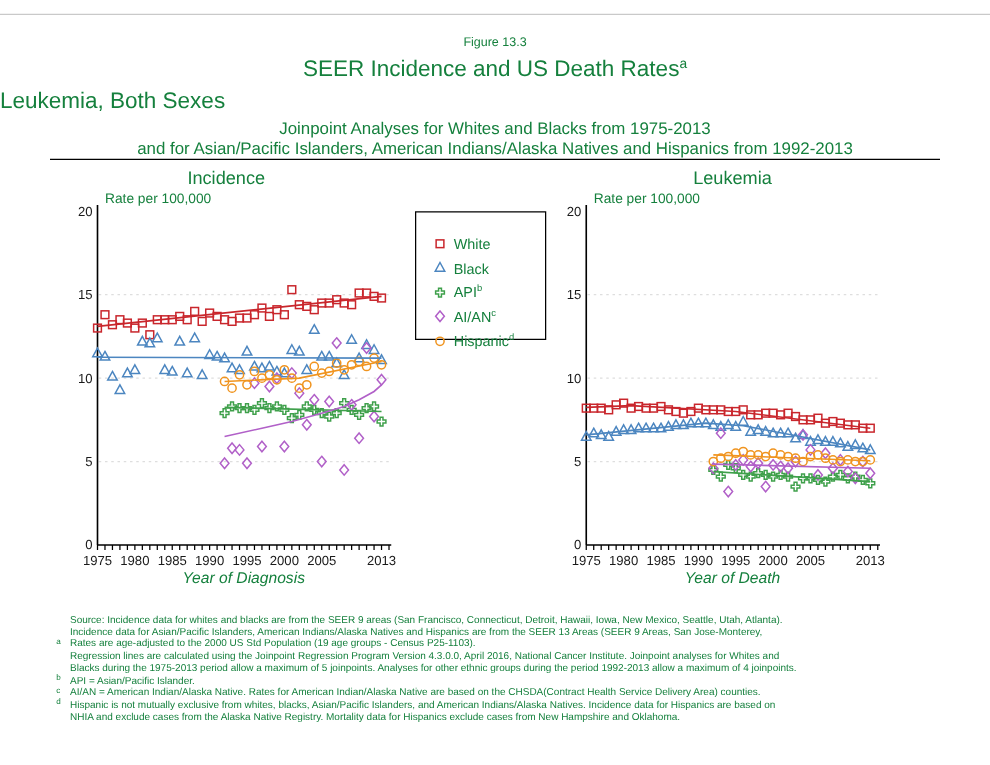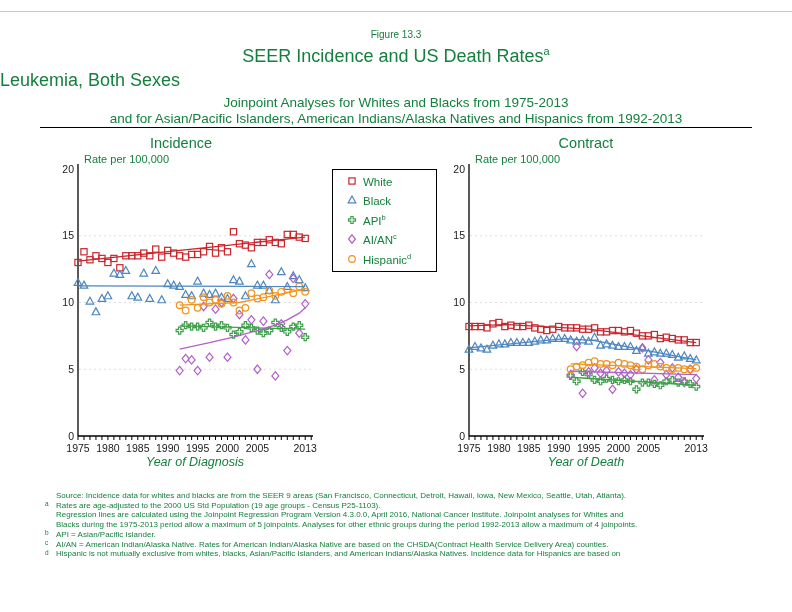--- a/index.html
+++ b/index.html
@@ -10,21 +10,21 @@
   .title-main sup{font-size:11px;}
   .title-sub{position:absolute;top:58px;left:0;width:100%;text-align:left;font-size:18px;}
   .subtitle1{position:absolute;top:83px;left:0;width:100%;text-align:center;font-size:13.5px;}
   .subtitle2{position:absolute;top:99px;left:0;width:100%;text-align:center;font-size:13.5px;}
   .title-rule{position:absolute;top:115px;left:40px;width:712px;height:0;border-top:1.4px solid #000;}
   .chart-title{position:absolute;top:123px;width:300px;text-align:center;font-size:14.5px;}
   .rate-label{position:absolute;top:141px;font-size:11px;}
   .chart-svg{position:absolute;top:150px;}
   .xaxis-label{position:absolute;top:443px;width:300px;text-align:center;font-size:12.5px;font-style:italic;}
   .legend{position:absolute;left:332px;top:157px;width:105px;height:103px;border:1.2px solid #000;
-          background:#fff;box-sizing:border-box;padding-top:1px;}
+          background:#fff;box-sizing:border-box;padding-top:15px;}
   .legend-item{display:flex;align-items:center;height:19.5px;padding-left:12px;}
   .legend-item svg{flex:0 0 auto;}
   .legend-label{font-size:11.5px;margin-left:4px;}
   .legend-label sup{font-size:7.5px;}
   .footnotes{position:absolute;left:45px;top:479px;width:745px;font-size:8px;line-height:9.7px;}
   .fn-line{position:relative;padding-left:11px;white-space:nowrap;}
   .fn-sup{position:absolute;left:0;top:-1.5px;font-size:6.5px;}
 </style>
 </head>
 <body>
@@ -32,21 +32,21 @@
 <div class="page">
 
   <div class="fig-label">Figure 13.3</div>
   <div class="title-main"><span>SEER Incidence and US Death Rates</span><sup>a</sup></div>
   <div class="title-sub">Leukemia, Both Sexes</div>
   <div class="subtitle1">Joinpoint Analyses for Whites and Blacks from 1975-2013</div>
   <div class="subtitle2">and for Asian/Pacific Islanders, American Indians/Alaska Natives and Hispanics from 1992-2013</div>
   <div class="title-rule"></div>
 
   <div class="chart-title" style="left:31px;">Incidence</div>
-  <div class="chart-title" style="left:436px;">Contract</div>
+  <div class="chart-title" style="left:436px;">Leukemia</div>
 
   <div class="rate-label" style="left:84px;">Rate per 100,000</div>
   <div class="rate-label" style="left:475px;">Rate per 100,000</div>
 
   <svg id="chart-svg-0" class="chart-svg" style="left:40px;" width="300" height="320">
       <line x1="39" y1="207.25" x2="273" y2="207.25" stroke="#dedede" stroke-width="1" stroke-dasharray="2,3"></line>
       <line x1="39" y1="140.5" x2="273" y2="140.5" stroke="#dedede" stroke-width="1" stroke-dasharray="2,3"></line>
       <line x1="39" y1="73.75" x2="273" y2="73.75" stroke="#dedede" stroke-width="1" stroke-dasharray="2,3"></line>
       <line x1="38" y1="2" x2="38" y2="274" stroke="#000" stroke-width="1.3"></line>
       <line x1="38" y1="274" x2="273" y2="274" stroke="#000" stroke-width="1.3"></line>
@@ -514,21 +514,23 @@
     <div class="legend-item">
       <svg width="14" height="12">
           <circle stroke="#f0941f" fill="none" stroke-width="1.2" cx="7" cy="6" r="3.3"></circle>
         </svg>
       <span class="legend-label"><span>Hispanic</span><sup>d</sup></span>
     </div>
   </div>
 
   <div class="footnotes">
     <div class="fn-line"><span class="fn-sup"></span><span>Source:  Incidence data for whites and blacks are from the SEER 9 areas (San Francisco, Connecticut, Detroit, Hawaii, Iowa, New Mexico, Seattle, Utah, Atlanta).</span></div>
+    <div class="fn-line"><span class="fn-sup"></span><span>Incidence data for Asian/Pacific Islanders, American Indians/Alaska Natives and Hispanics are from the SEER 13 Areas (SEER 9 Areas, San Jose-Monterey,</span></div>
     <div class="fn-line"><span class="fn-sup">a</span><span>Rates are age-adjusted to the 2000 US Std Population (19 age groups - Census P25-1103).</span></div>
     <div class="fn-line"><span class="fn-sup"></span><span>Regression lines are calculated using the Joinpoint Regression Program Version 4.3.0.0, April 2016, National Cancer Institute.  Joinpoint analyses for Whites and</span></div>
     <div class="fn-line"><span class="fn-sup"></span><span>Blacks during the 1975-2013 period allow a maximum of 5 joinpoints. Analyses for other ethnic groups during the period 1992-2013 allow a maximum of 4 joinpoints.</span></div>
     <div class="fn-line"><span class="fn-sup">b</span><span>API = Asian/Pacific Islander.</span></div>
     <div class="fn-line"><span class="fn-sup">c</span><span>AI/AN = American Indian/Alaska Native.  Rates for American Indian/Alaska Native are based on the CHSDA(Contract Health Service Delivery Area) counties.</span></div>
     <div class="fn-line"><span class="fn-sup">d</span><span>Hispanic is not mutually exclusive from whites, blacks, Asian/Pacific Islanders, and American Indians/Alaska Natives.  Incidence data for Hispanics are based on</span></div>
+    <div class="fn-line"><span class="fn-sup"></span><span>NHIA and exclude cases from the Alaska Native Registry.  Mortality data for Hispanics exclude cases from New Hampshire and Oklahoma.</span></div>
   </div>
 
 </div>
 
 </body></html>

